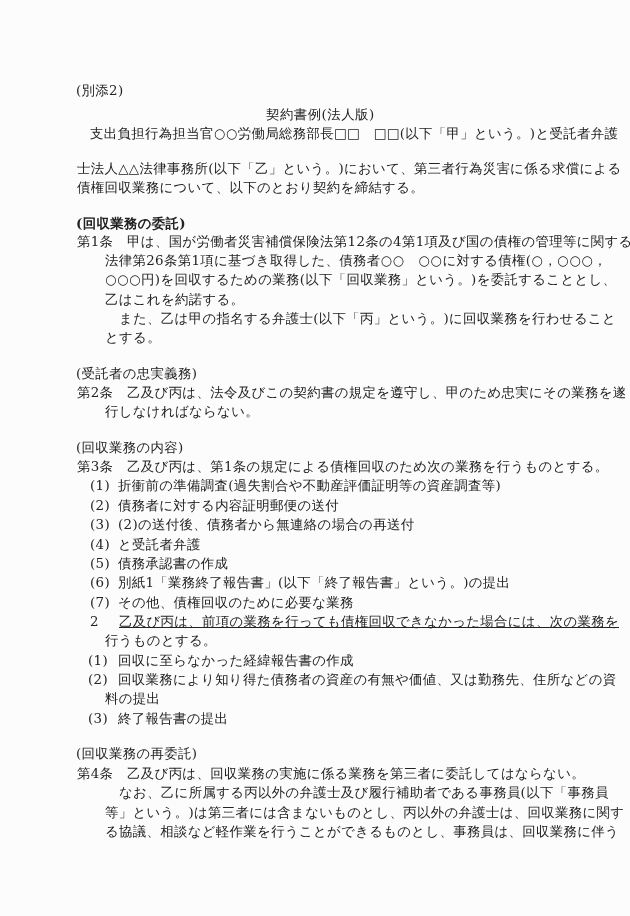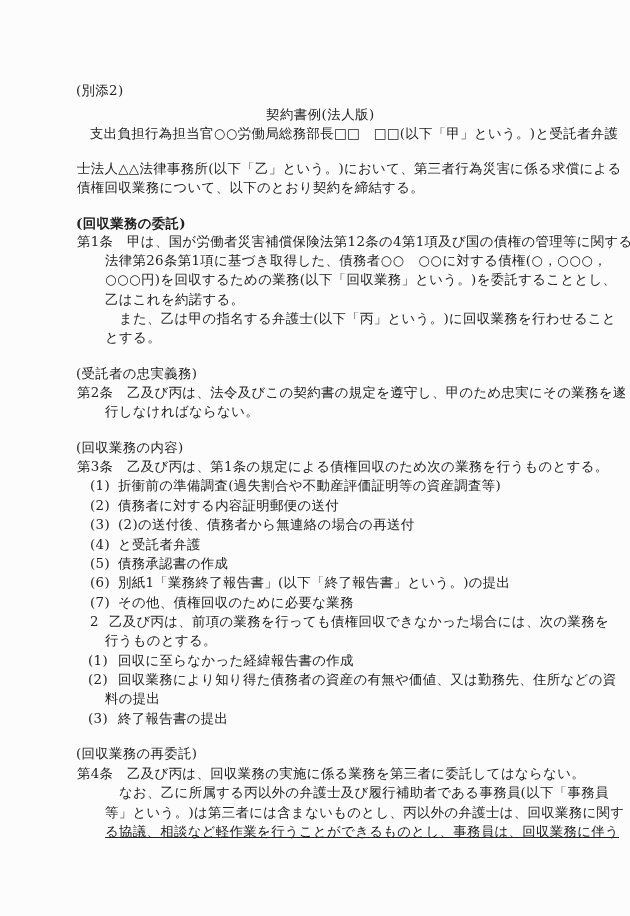--- a/index.html
+++ b/index.html
@@ -63,33 +63,33 @@
     <div class="ln" style="left:90px; top:537px;">(4)</div>
     <div class="ln" style="left:118px; top:537px;">と受託者弁護</div>
     <div class="ln" style="left:90px; top:556px;">(5)</div>
     <div class="ln" style="left:118px; top:556px;">債務承認書の作成</div>
     <div class="ln" style="left:90px; top:575px;">(6)</div>
     <div class="ln" style="left:118px; top:575px;">別紙1「業務終了報告書」(以下「終了報告書」という。)の提出</div>
     <div class="ln" style="left:90px; top:595px;">(7)</div>
     <div class="ln" style="left:118px; top:595px;">その他、債権回収のために必要な業務</div>
 
     <div class="ln" style="left:90px; top:614px;">2</div>
-    <div class="ln" style="left:109px; top:614px;">乙及び丙は、前項の業務を行っても債権回収できなかった場合には、次の業務を</div>
+    <div class="ln" style="left:119px; top:614px;text-decoration:underline;">乙及び丙は、前項の業務を行っても債権回収できなかった場合には、次の業務を</div>
     <div class="ln" style="left:105px; top:633px;">行うものとする。</div>
 
     <div class="ln" style="left:88px; top:653px;">(1)</div>
     <div class="ln" style="left:118px; top:653px;">回収に至らなかった経緯報告書の作成</div>
     <div class="ln" style="left:88px; top:672px;">(2)</div>
     <div class="ln" style="left:118px; top:672px;">回収業務により知り得た債務者の資産の有無や価値、又は勤務先、住所などの資</div>
     <div class="ln" style="left:105px; top:691px;">料の提出</div>
     <div class="ln" style="left:88px; top:711px;">(3)</div>
     <div class="ln" style="left:118px; top:711px;">終了報告書の提出</div>
   </div>
 
   <div>
     <div class="ln" style="left:76px; top:746px;">(回収業務の再委託)</div>
     <div class="ln" style="left:77px; top:766px;">第4条　乙及び丙は、回収業務の実施に係る業務を第三者に委託してはならない。</div>
     <div class="ln" style="left:119px; top:785px;">なお、乙に所属する丙以外の弁護士及び履行補助者である事務員(以下「事務員</div>
     <div class="ln" style="left:105px; top:805px;">等」という。)は第三者には含まないものとし、丙以外の弁護士は、回収業務に関す</div>
-    <div class="ln" style="left:105px; top:824px;text-decoration:underline;">る協議、相談など軽作業を行うことができるものとし、事務員は、回収業務に伴う</div>
+    <div class="ln" style="left:105px; top:824px;">る協議、相談など軽作業を行うことができるものとし、事務員は、回収業務に伴う</div>
   </div>
 
 </div>
 
 </body></html>

